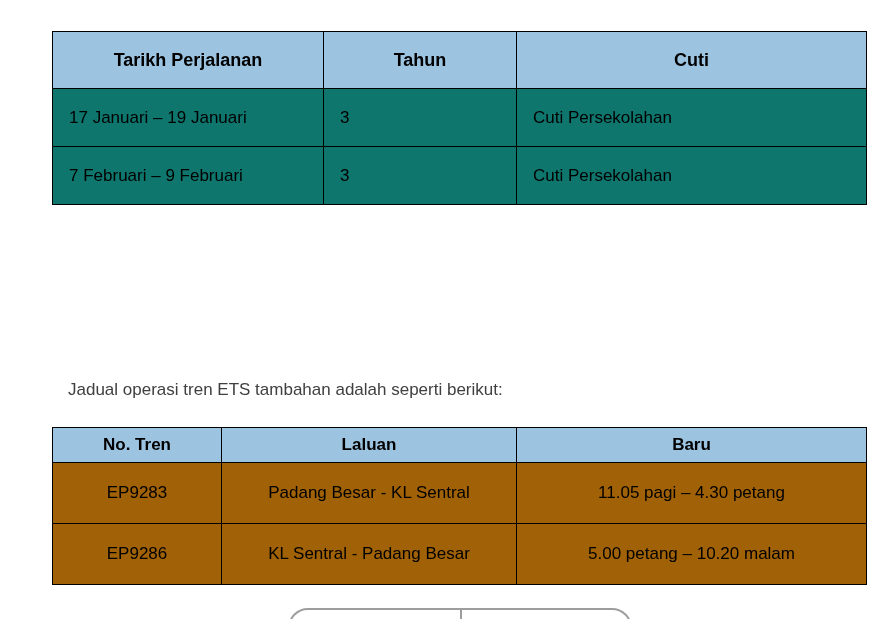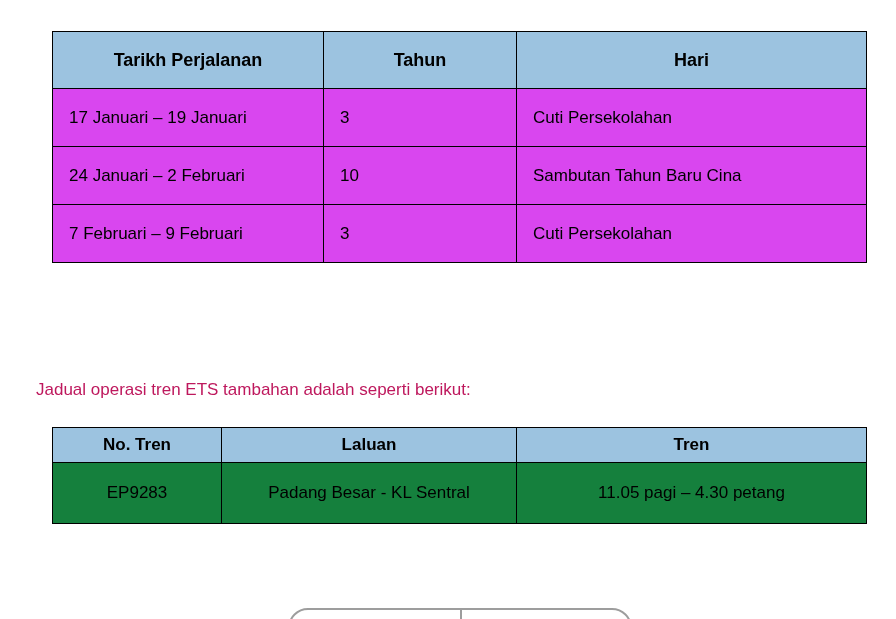--- a/index.html
+++ b/index.html
@@ -38,34 +38,34 @@
     margin-top: 20px;
   }
   .tbl1 th {
     background: #9cc3e0;
     font-weight: bold;
     height: 54px;
     font-size: 18px;
   }
   .tbl1 td {
     height: 55px;
-    background: #d946ef;
+    background: #0f766e;
     padding-left: 16px;
   }
   .tbl1 .c0 { width: 268px; }
   .tbl1 .c1 { width: 190px; }
   .tbl1 .c2 { width: 347px; }
   .tbl1 tr.tall td { height: 66px; }
 
   .para {
     position: absolute;
-    left: 36px;
+    left: 68px;
     top: 380px;
     font-size: 17px;
-    color: #be185d;
+    color: #404040;
     white-space: nowrap;
   }
 
   .tbl2 {
     position: absolute;
     left: 52px;
     top: 427px;
     width: 805px;
   }
   .tbl2 th, .tbl2 td {
@@ -75,21 +75,21 @@
     font-size: 17px;
   }
   .tbl2 th {
     background: #9cc3e0;
     font-weight: bold;
     height: 32px;
     font-size: 17px;
   }
   .tbl2 td {
     height: 58px;
-    background: #15803d;
+    background: #a16207;
   }
   .tbl2 .d0 { width: 166px; }
   .tbl2 .d1 { width: 292px; text-align: center; }
   .tbl2 .d2 { width: 347px; }
 
   .bottom-shape {
     position: absolute;
     left: 288px;
     top: 608px;
     width: 344px;
@@ -111,57 +111,57 @@
 </head>
 <body>
 
 <div class="page">
 
   <table class="tbl1">
     <thead>
       <tr>
         <th class="c0">Tarikh Perjalanan</th>
         <th class="c1">Tahun</th>
-        <th class="c2">Hari</th>
+        <th class="c2">Cuti</th>
       </tr>
     </thead>
     <tbody>
       <tr>
         <td class="c0">17 Januari – 19 Januari</td>
         <td class="c1">3</td>
         <td class="c2">Cuti Persekolahan</td>
-      </tr>
-      <tr>
-        <td class="c0">24 Januari – 2 Februari</td>
-        <td class="c1">10</td>
-        <td class="c2">Sambutan Tahun Baru Cina</td>
       </tr>
       <tr>
         <td class="c0">7 Februari – 9 Februari</td>
         <td class="c1">3</td>
         <td class="c2">Cuti Persekolahan</td>
       </tr>
     </tbody>
   </table>
 
   <div class="para">Jadual operasi tren ETS tambahan adalah seperti berikut:</div>
 
   <table class="tbl2">
     <thead>
       <tr>
         <th class="d0">No. Tren</th>
         <th class="d1">Laluan</th>
-        <th class="d2">Tren</th>
+        <th class="d2">Baru</th>
       </tr>
     </thead>
     <tbody>
       <tr>
         <td class="d0">EP9283</td>
         <td class="d1">Padang Besar - KL Sentral</td>
         <td class="d2">11.05 pagi – 4.30 petang</td>
+      </tr>
+      <tr>
+        <td class="d0">EP9286</td>
+        <td class="d1">KL Sentral - Padang Besar</td>
+        <td class="d2">5.00 petang – 10.20 malam</td>
       </tr>
     </tbody>
   </table>
 
   <div class="bottom-shape">
     <div class="divider"></div>
   </div>
 
 </div>
 

